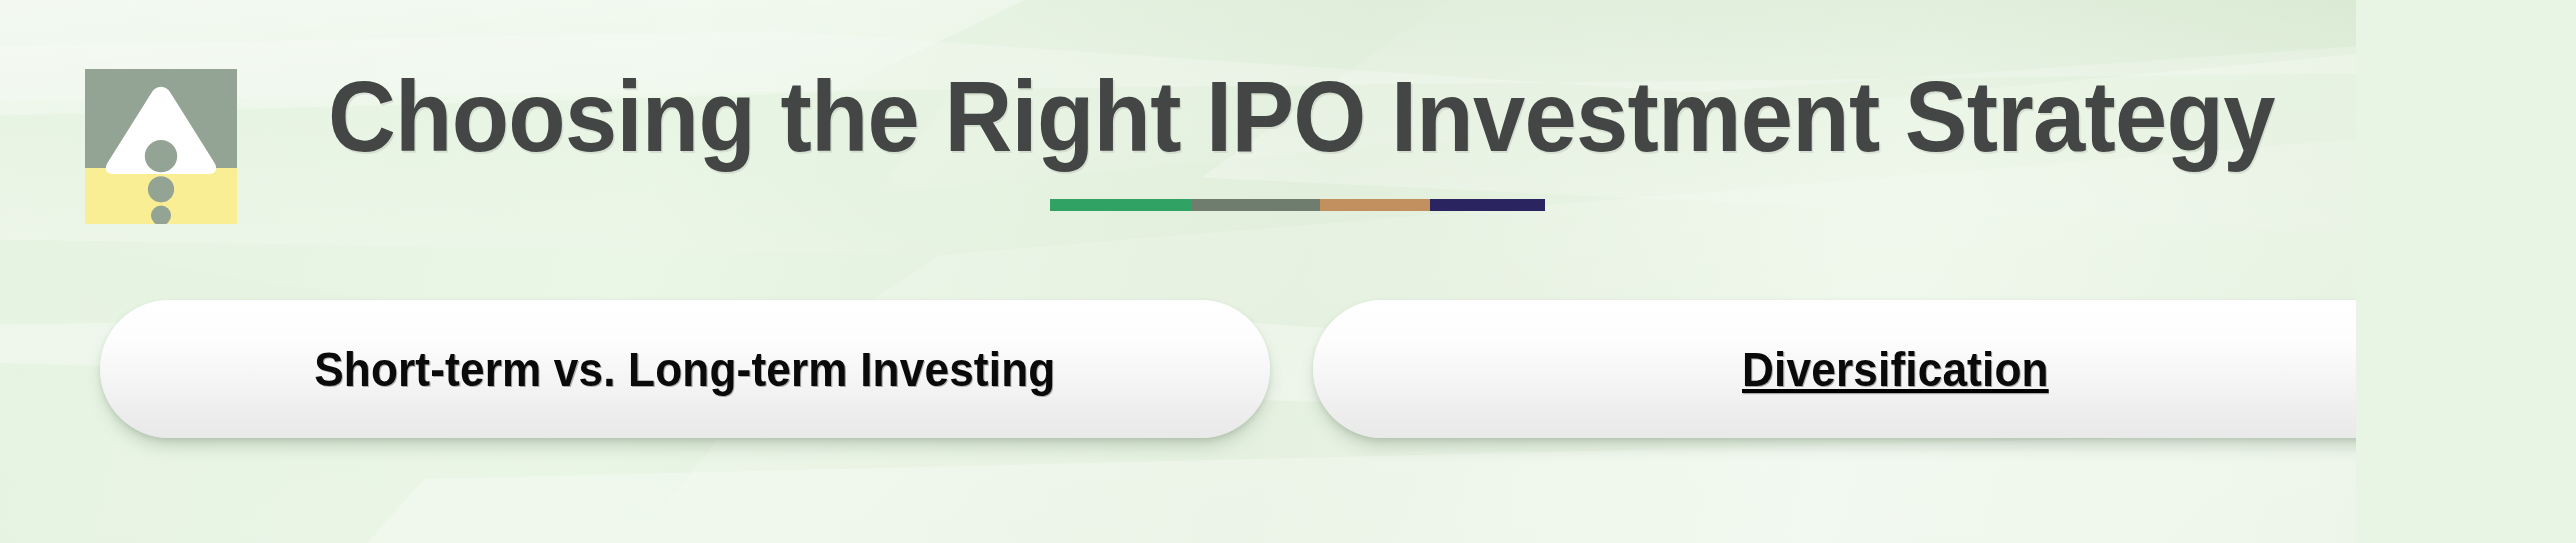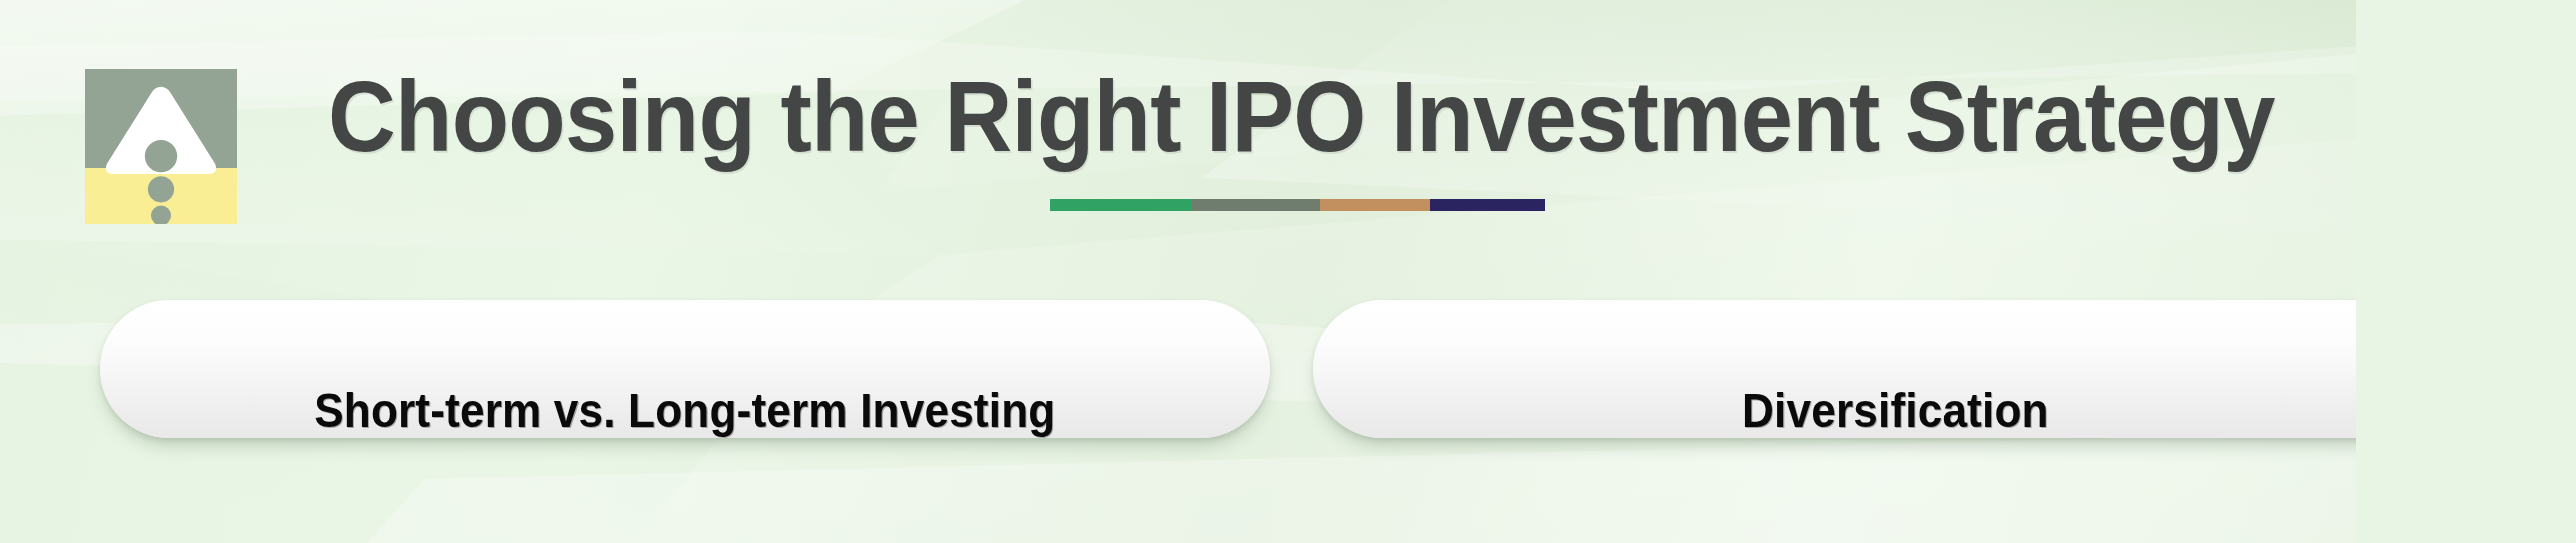--- a/index.html
+++ b/index.html
@@ -85,25 +85,25 @@
   
   .pill {
     position: absolute;
     top: 300px;
     height: 138px;
     border-radius: 69px;
     background: linear-gradient(180deg, #ffffff 0%, #fdfdfd 28%, #f4f4f5 62%, #ececed 86%, #e9e9ea 100%);
     box-shadow: 0 10.8px 17px -4.6px rgba(80,105,80,0.30),
                 0 2.3px 5.4px rgba(90,110,90,0.14);
     display: flex;
-    align-items: flex-end;
+    align-items: center;
     justify-content: center;
   }
   #pill-1 { left: 100px;  width: 1170px; }
-  #pill-2 { left: 1313px; width: 1165px; }
+  #pill-2 { left: 1313px; width: 1165px; text-decoration: underline; }
 
   .pill-label {
     font-size: 49px;
     font-weight: 700;
     color: #0a0a0a;
     white-space: nowrap;
     font-family: "Liberation Sans Narrow", "Liberation Sans", sans-serif;
     transform: scaleX(0.9);
     letter-spacing: 0.2px;
     text-shadow: 1.2px 1.2px 0 rgba(0,0,0,0.30);

